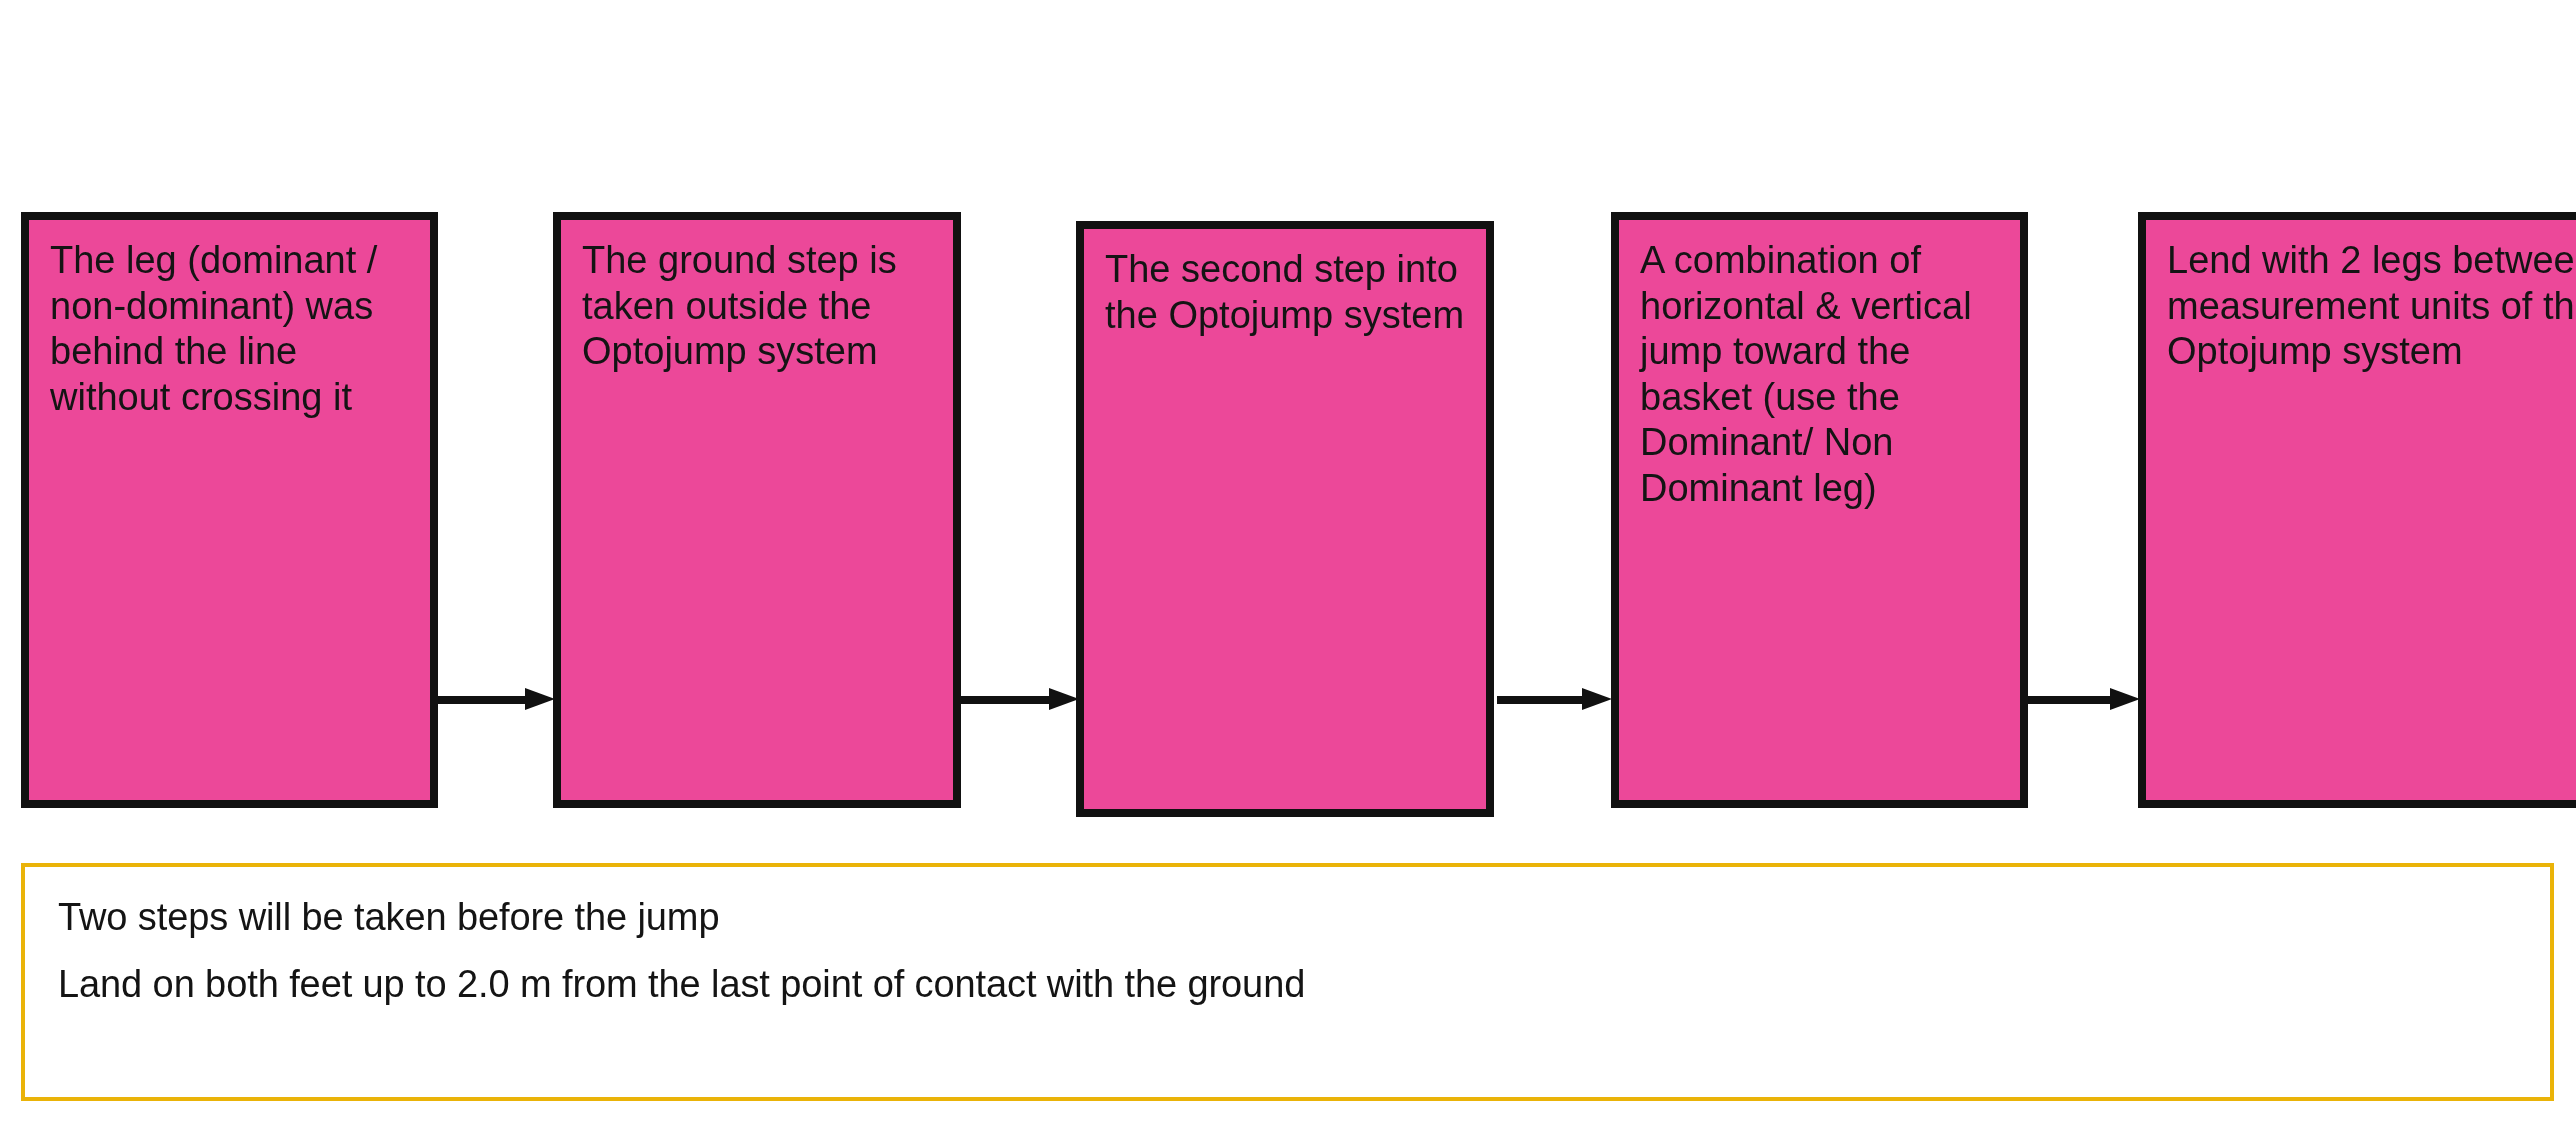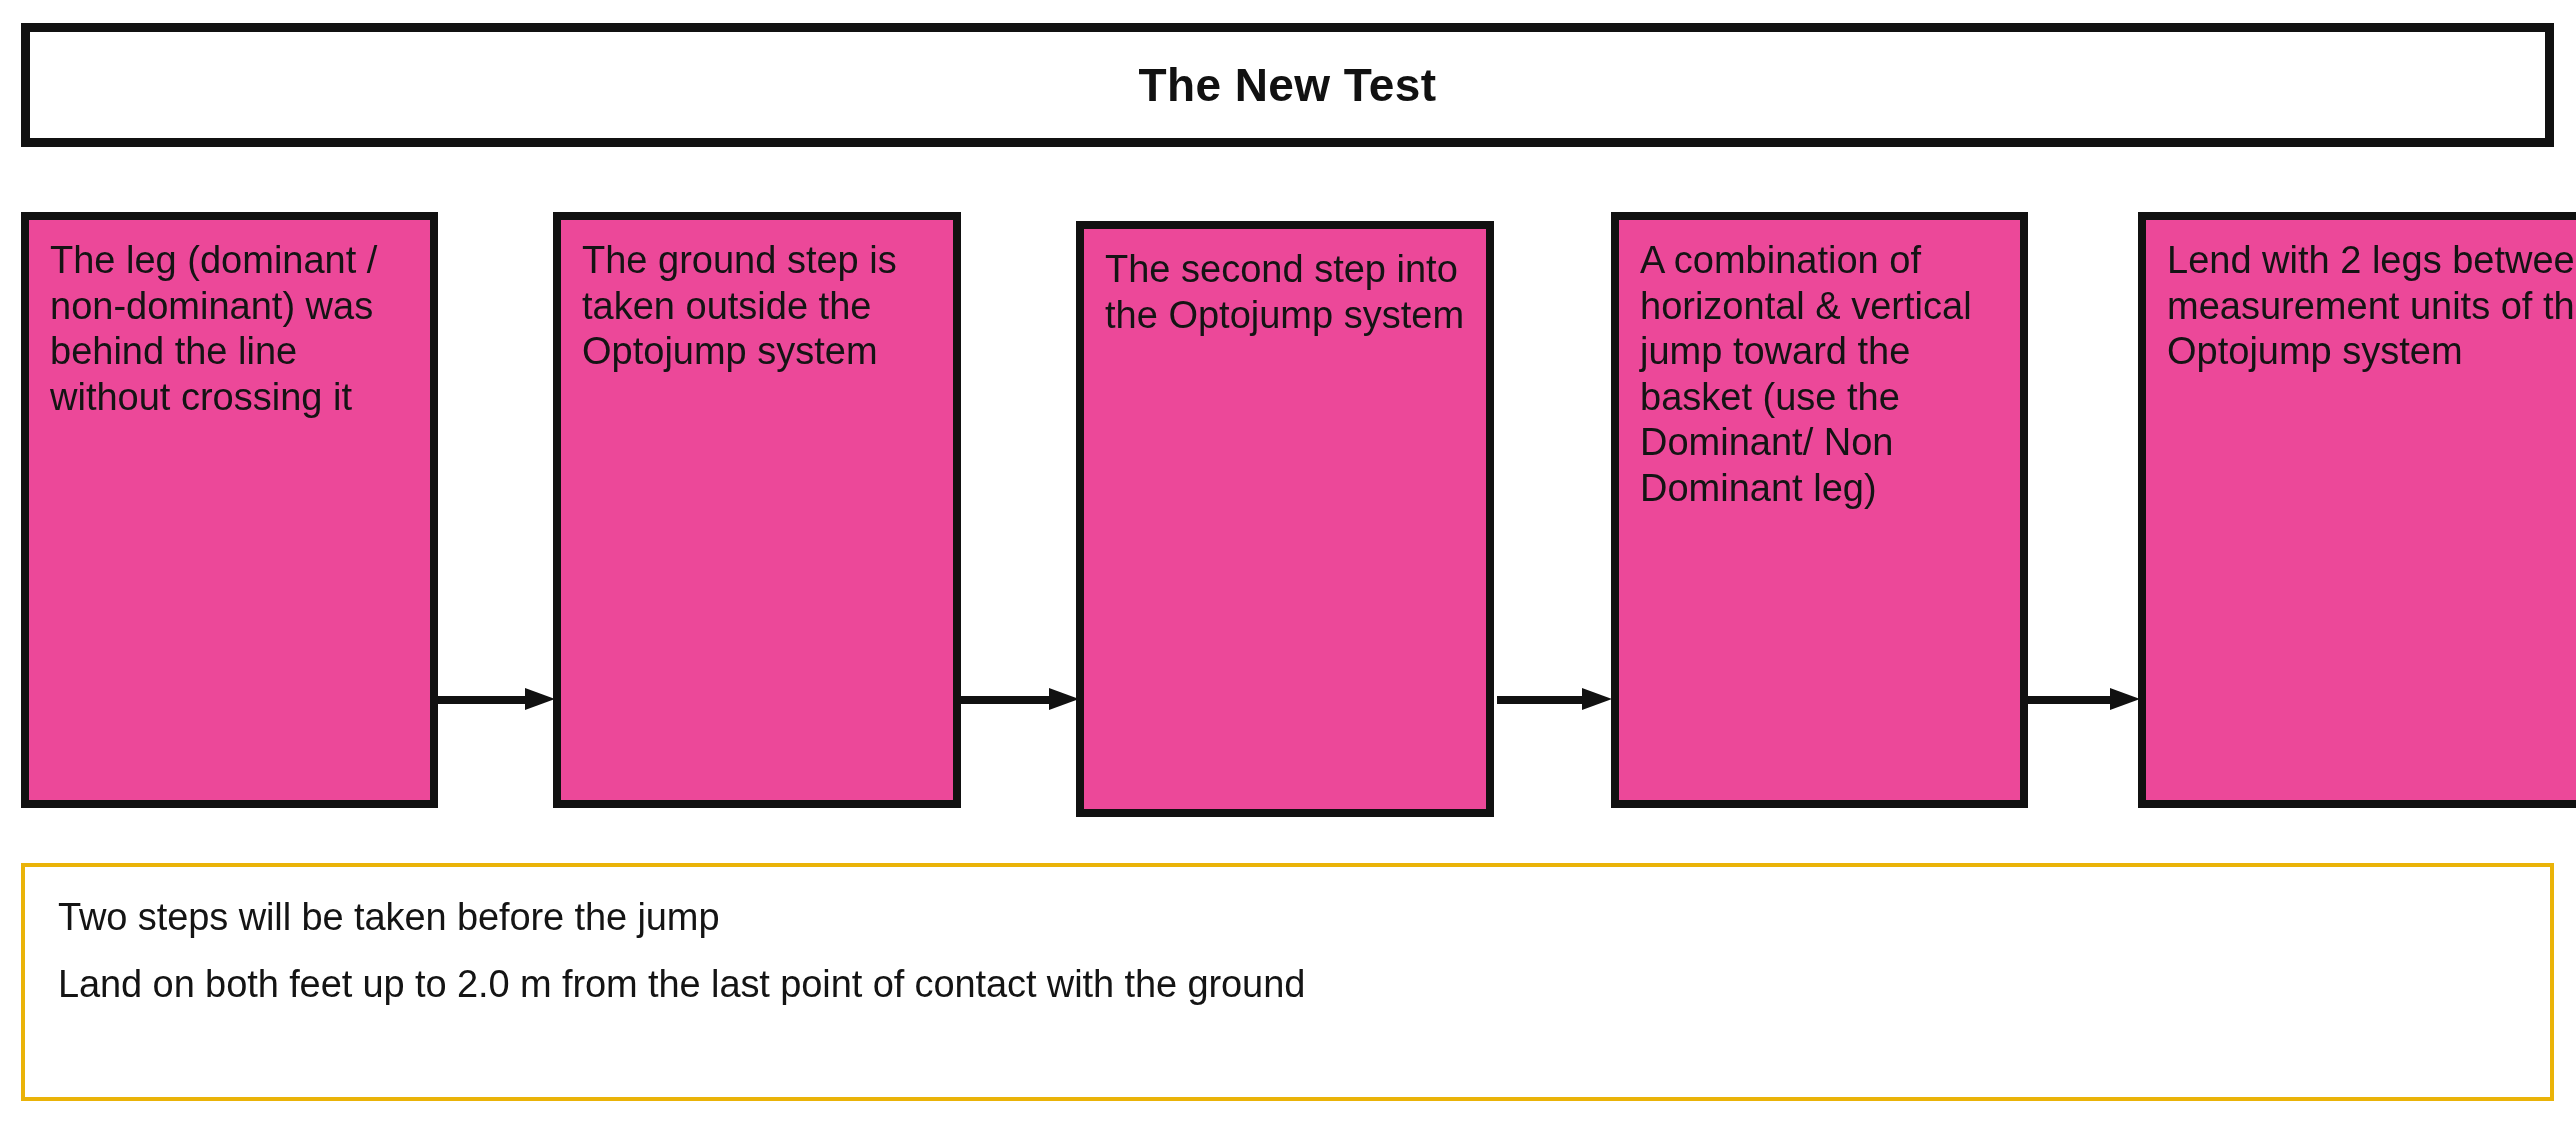--- a/index.html
+++ b/index.html
@@ -125,23 +125,20 @@
     color: #141414;
     white-space: nowrap;
     letter-spacing: -0.1px;
   }
 </style>
 </head>
 <body>
 
 <div id="canvas">
 
-  <div class="title-box">
-    <div class="title-text">The New Test</div>
-  </div>
 
   <div class="flow-row">
 
     <div class="step-box step-1">
       <div class="step-text">The leg (dominant / non-dominant) was behind the line without crossing it</div>
     </div>
 
     <div class="arrow arrow-1">
       <div class="shaft"></div>
       <div class="head"></div>

